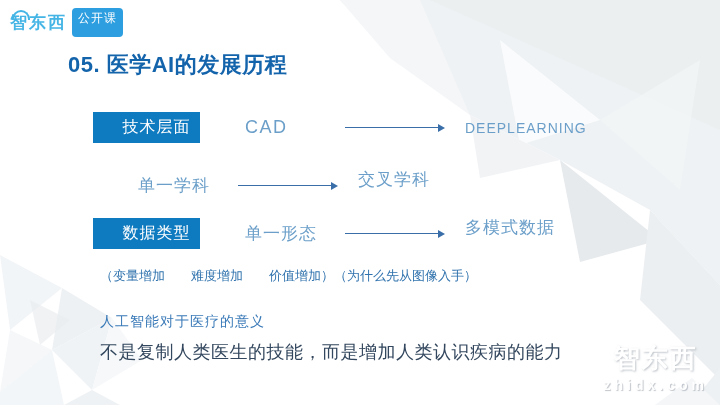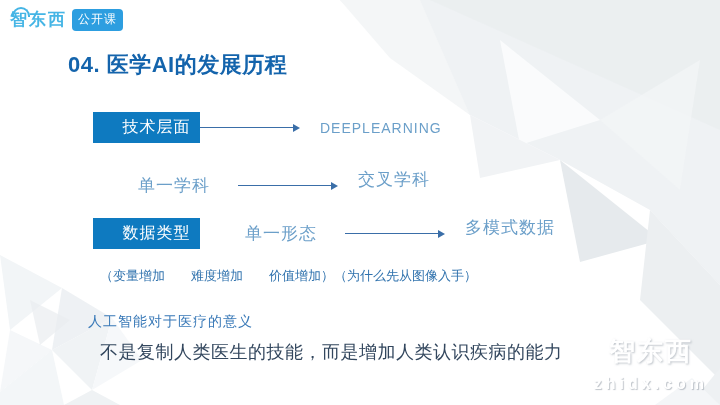--- a/index.html
+++ b/index.html
@@ -20,21 +20,21 @@
   }
   .bg{position:absolute;inset:0;z-index:0;}
 
   
   .logo{position:absolute;left:10px;top:8px;display:flex;align-items:center;z-index:2;}
   .logo-arcwrap{position:relative;width:0;height:0;}
   .logo-arc{position:absolute;left:2px;top:-13px;width:14px;height:8px;
     border:2px solid var(--logo-blue);border-bottom:none;border-radius:10px 10px 0 0;}
   .logo-text{font-size:17px;font-weight:bold;color:var(--logo-blue);letter-spacing:2px;}
   .logo-badge{margin-left:5px;background:var(--badge-blue);color:#fff;font-size:12px;
-    padding:2px 6px 3px;border-radius:4px;letter-spacing:1px;}
+    padding:2px 6px 10px;border-radius:4px;letter-spacing:1px;}
 
   .title{position:absolute;left:68px;top:50px;margin:0;font-size:22px;font-weight:bold;
     color:var(--title-blue);letter-spacing:0.5px;z-index:1;}
 
   
   .rows{position:absolute;left:93px;top:112px;z-index:1;
     font-family:"Liberation Serif","DejaVu Serif",serif;}
   .row{display:flex;align-items:center;height:31px;}
   .row.r1{margin-bottom:27px;}
   .row.r2{margin-bottom:17px;}
@@ -48,33 +48,33 @@
   .shaft{flex:1;height:1.5px;background:var(--arrow-blue);}
   .head{width:0;height:0;border-left:7px solid var(--arrow-blue);
     border-top:4px solid transparent;border-bottom:4px solid transparent;}
   .term.to{margin-left:20px;font-size:17px;letter-spacing:1px;}
   .row.r1 .term.to{font-family:"Liberation Sans","DejaVu Sans",sans-serif;
     font-weight:300;font-size:14px;letter-spacing:1px;}
   .row.r2 .term.to,.row.r3 .term.to{transform:translateY(-6px);font-family:Liberation Serif, serif;}
 
   .note{position:absolute;left:100px;top:267px;margin:0;font-size:13px;
     color:var(--note-blue);z-index:1;font-family:"Liberation Serif","DejaVu Serif",serif;}
-  .subtitle{position:absolute;left:88px;top:313px;margin:0;font-size:14px;
+  .subtitle{position:absolute;left:100px;top:313px;margin:0;font-size:14px;
     color:var(--subtitle-blue);letter-spacing:1px;z-index:1;
     font-family:"Liberation Serif","DejaVu Serif",serif;}
   .statement{position:absolute;left:100px;top:340px;margin:0;font-size:18px;
     color:var(--dark-text);letter-spacing:0.5px;z-index:1;
     font-family:Liberation Sans, sans-serif;}
 
   
   .watermark{position:absolute;right:12px;bottom:12px;text-align:center;z-index:1;}
   .wm-name{font-size:26px;font-weight:bold;color:#ffffff;letter-spacing:2px;
     text-shadow:1px 1px 2px rgba(140,150,160,0.55);}
-  .wm-domain{font-size:16px;font-weight:bold;color:#ffffff;letter-spacing:4px;
-    margin-top:6px;text-shadow:1px 1px 1px rgba(140,150,160,0.55);}
+  .wm-domain{font-size:14px;font-weight:bold;color:#ffffff;letter-spacing:4px;
+    margin-top:1px;text-shadow:1px 1px 1px rgba(140,150,160,0.55);}
 </style>
 </head>
 <body>
 
 <div class="canvas">
 
   <svg class="bg" width="720" height="405" viewBox="0 0 720 405" xmlns="http://www.w3.org/2000/svg">
 
     <polygon points="340,0 720,0 720,285 650,210 560,160 470,115 400,55" fill="#eff2f4"></polygon>
     <polygon points="430,0 720,0 720,130" fill="#e9edef" opacity="0.75"></polygon>
@@ -99,25 +99,26 @@
   </svg>
 
   <div class="logo">
     <span class="logo-arcwrap">
         <span class="logo-arc"></span>
       </span>
     <span class="logo-text">智东西</span>
     <span class="logo-badge">公开课</span>
   </div>
 
-  <h1 class="title">04. 医学AI的发展历程</h1>
+  <h1 class="title">05. 医学AI的发展历程</h1>
 
   <div class="rows">
     <div class="row r1">
       <span class="tag">技术层面</span>
+      <span class="term from">CAD</span>
       <span class="arrow">
           <span class="shaft"></span>
           <span class="head"></span>
         </span>
       <span class="term to">DEEPLEARNING</span>
     </div>
     <div class="row r2">
       <span class="term from">单一学科</span>
       <span class="arrow">
           <span class="shaft"></span>

